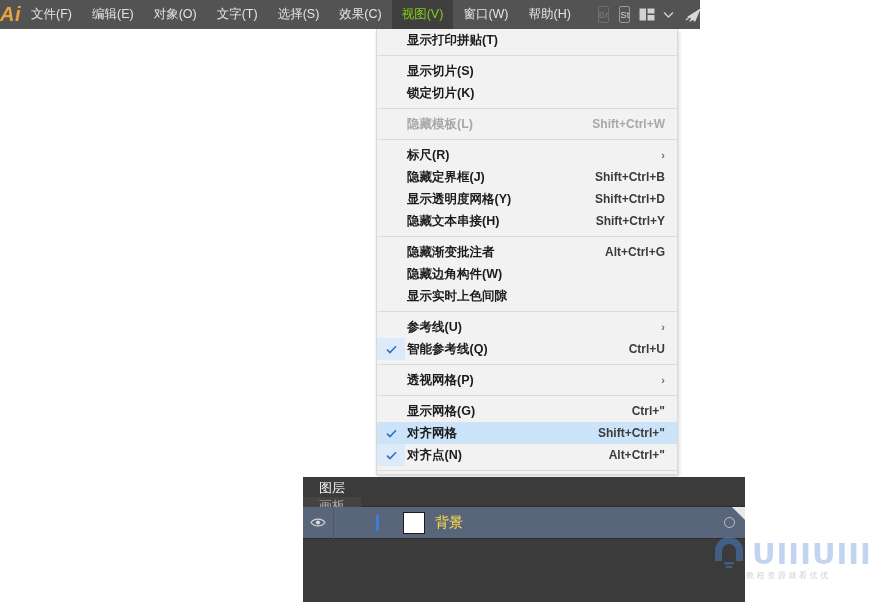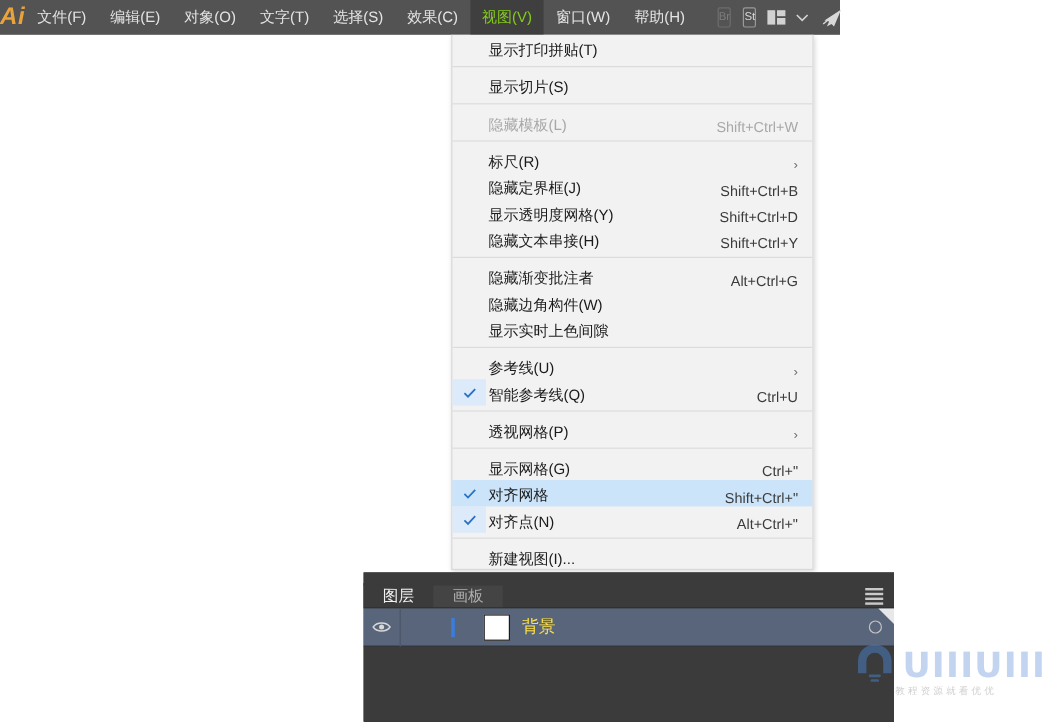--- a/index.html
+++ b/index.html
@@ -37,22 +37,22 @@
   .mb-icon { display: flex; align-items: center; justify-content: center; margin: 0 4px; }
 
   
   .dropdown {
     position: absolute; left: 376px; top: 29px; width: 302px; height: 446px;
     background: #f2f2f2; border: 1px solid #d9d9d9; border-top: none;
     box-shadow: 1px 2px 4px rgba(0,0,0,.16);
     font-size: 12.5px; color: #1b1b1b;
   }
   .mrow {
-    position: relative; height: 22px; display: flex; align-items: flex-end;
-    padding-left: 30px; padding-right: 12px;
+    position: relative; height: 22px; display: flex; align-items: center;
+    padding-left: 30px; padding-right: 12px; font-weight: bold;
   }
   .mrow .chk {
     position: absolute; left: 0; top: 0; width: 28px; height: 100%;
     display: flex; align-items: center; justify-content: center;
     color: #2a72c4; font-size: 12px;
   }
   .mrow.checked .chk { background: #dceafa; }
   .mrow.sel { background: #cbe4f9; }
   .mrow.sel.checked .chk { background: #cbe4f9; }
   .mlabel { flex: 0 0 auto; }
@@ -62,22 +62,22 @@
   .mrow.disabled .mshort { color: #a8a8a8; }
   .marrow { color: #6b6b6b; font-size: 11px; margin-left: 6px; }
   .msep { height: 1px; background: #dcdcdc; margin: 4px 0; }
 
   
   .panel {
     position: absolute; left: 303px; top: 477px; width: 442px; height: 125px;
     background: #3b3b3b;
   }
   .panel-tabs {
-    height: 30px; background: #3b3b3b; display: flex; align-items: flex-end;
-    position: relative; border-bottom: 1px solid #2e2e2e;
+    height: 30px; background: #3b3b3b; display: flex; align-items: flex-start;
+    position: relative; border-bottom: 1px solid #2e2e2e; flex-direction: column;
   }
   .ptab {
     padding: 0 16px; display: flex; align-items: center;
     color: #bfbfbf; font-size: 13px; background: #3b3b3b;
   }
   .ptab.active { background: #3b3b3b; color: #f2f2f2; border-top: 2px solid #3b3b3b; }
   .ptab.inactive { background: #444444; color: #b0b0b0; }
   .ptabs-rest { flex: 1 1 auto; background: #3b3b3b; }
   .pmenu {
     width: 34px; display: flex; align-items: center; justify-content: center;
@@ -172,20 +172,25 @@
         <span class="chk"></span>
         <span class="mlabel">显示打印拼贴(T)</span>
         <span class="mspacer"></span>
       </div>
       <div class="msep"></div>
       <div class="mrow">
         <span class="chk"></span>
         <span class="mlabel">显示切片(S)</span>
         <span class="mspacer"></span>
       </div>
+      <div class="mrow">
+        <span class="chk"></span>
+        <span class="mlabel">锁定切片(K)</span>
+        <span class="mspacer"></span>
+      </div>
       <div class="msep"></div>
       <div class="mrow disabled">
         <span class="chk"></span>
         <span class="mlabel">隐藏模板(L)</span>
         <span class="mspacer"></span>
         <span class="mshort">Shift+Ctrl+W</span>
       </div>
       <div class="msep"></div>
       <div class="mrow">
         <span class="chk"></span>

